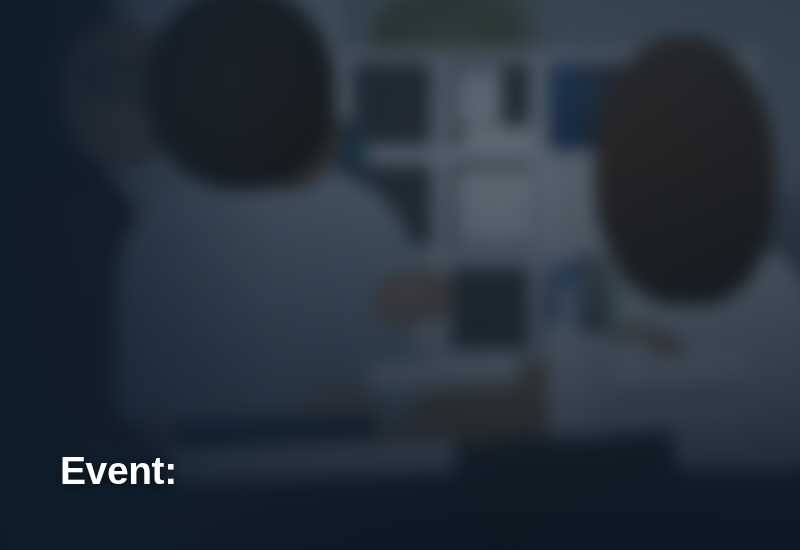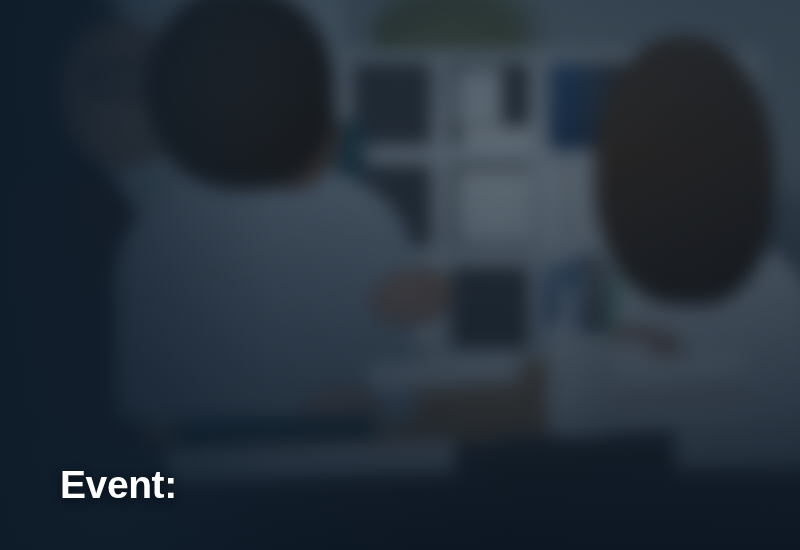--- a/index.html
+++ b/index.html
@@ -248,21 +248,21 @@
     left: 60px;
     bottom: 44px;
     z-index: 10;
   }
   .eyebrow {
     color: #ffffff;
     font-size: 39px;
     font-weight: bold;
     line-height: 1.0;
     letter-spacing: -0.4px;
-    margin: 0 0 2px 0;
+    margin: 0 0 16px 0;
     text-shadow: 0 2px 10px rgba(0,0,0,0.55);
   }
   .headline {
     color: #fcd116;
     font-size: 45px;
     font-weight: bold;
     line-height: 1.03;
     letter-spacing: -0.8px;
     margin: 0;
     text-shadow: 0 2px 10px rgba(0,0,0,0.5);

